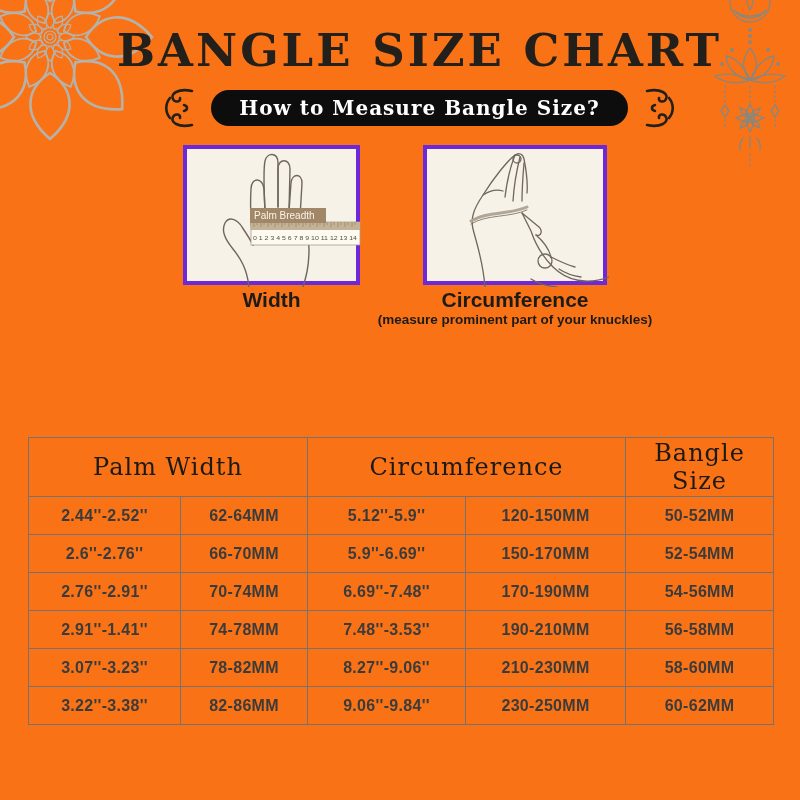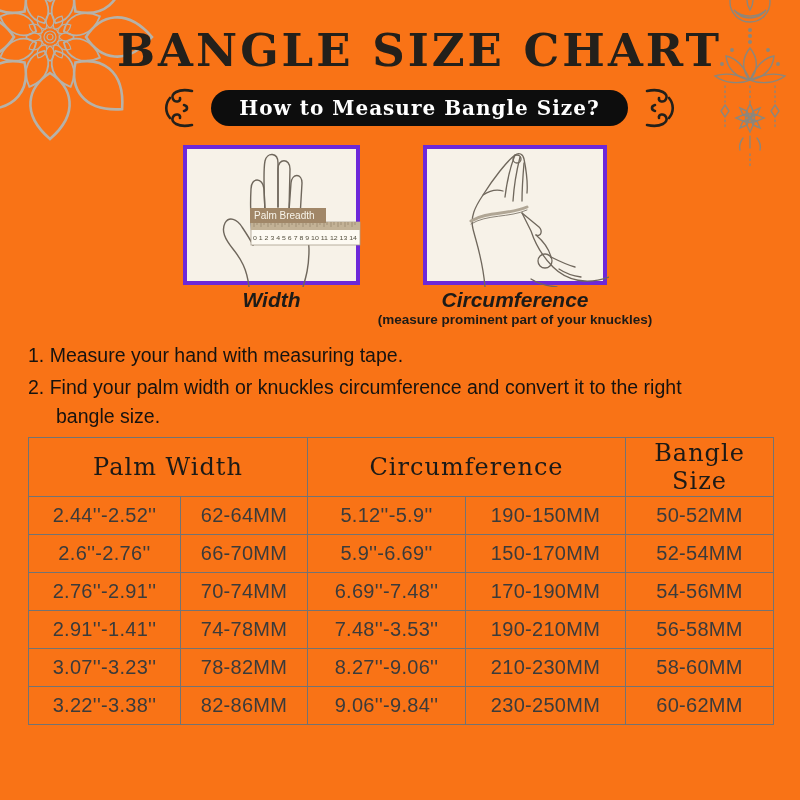--- a/index.html
+++ b/index.html
@@ -30,21 +30,21 @@
   .flourish.right{transform:scaleX(-1);}
   
   .diagram-box{
     position:absolute;top:145px;height:140px;background:#f7f2e8;
     border:4px solid #6d28d9;box-sizing:border-box;
   }
   .diagram-box.left{left:183px;width:177px;}
   .diagram-box.right{left:423px;width:184px;}
   .diagram-caption{
     position:absolute;top:288px;text-align:center;
-    font-weight:bold;color:#1d1b18;font-size:21px;font-style:italic;
+    font-weight:bold;color:#1d1b18;font-size:21px;
   }
   .diagram-caption.left{left:183px;width:177px;}
   .diagram-caption.right{left:403px;width:224px;}
   .diagram-subcaption{
     position:absolute;top:312px;left:343px;width:344px;text-align:center;
     font-weight:bold;color:#1d1b18;font-size:13.5px;
   }
   
   .instructions{
     position:absolute;left:28px;top:341px;max-width:710px;
@@ -58,21 +58,21 @@
     background:transparent;
   }
   .size-chart th,.size-chart td{
     border:1px solid #737373;text-align:center;vertical-align:middle;
   }
   .size-chart th{
     height:49px;font-family:"DejaVu Serif","Liberation Serif",serif;
     font-weight:normal;font-size:24px;color:#1c1a17;letter-spacing:1px;
   }
   .size-chart td{
-    height:35px;font-size:20px;font-weight:normal;color:#3b3b3b;
+    height:35px;font-size:16px;font-weight:bold;color:#3b3b3b;
     letter-spacing:0.3px;
   }
 </style>
 </head>
 <body>
 
 <div class="page">
 
   <svg class="mandala" width="270" height="270" viewBox="-135 -135 270 270">
     <g fill="none" stroke="#b6b2a9">
@@ -233,24 +233,20 @@
         <circle cx="118" cy="112" r="7"></circle>
         <path d="M104,130 C110,134 120,137 130,138"></path>
       </g>
     </svg>
   </div>
 
   <div class="diagram-caption left">Width</div>
   <div class="diagram-caption right">Circumference</div>
   <div class="diagram-subcaption">(measure prominent part of your knuckles)</div>
 
-  <div class="instructions">
-    <p class="instr"><span>1.</span> <span>Measure your hand with measuring tape.</span></p>
-    <p class="instr"><span>2.</span> <span>Find your palm width or knuckles circumference and convert it to the right bangle size.</span></p>
-  </div>
 
   <table class="size-chart">
     <colgroup>
       <col style="width:152px">
         <col style="width:127px">
         <col style="width:158px">
         <col style="width:160px">
         <col style="width:148px">
     </colgroup>
     <thead>
@@ -258,21 +254,21 @@
         <th colspan="2">Palm Width</th>
         <th colspan="2">Circumference</th>
         <th>Bangle Size</th>
       </tr>
     </thead>
     <tbody>
       <tr>
         <td>2.44''-2.52''</td>
           <td>62-64MM</td>
           <td>5.12''-5.9''</td>
-          <td>190-150MM</td>
+          <td>120-150MM</td>
           <td>50-52MM</td>
       </tr>
       <tr>
         <td>2.6''-2.76''</td>
           <td>66-70MM</td>
           <td>5.9''-6.69''</td>
           <td>150-170MM</td>
           <td>52-54MM</td>
       </tr>
       <tr>

